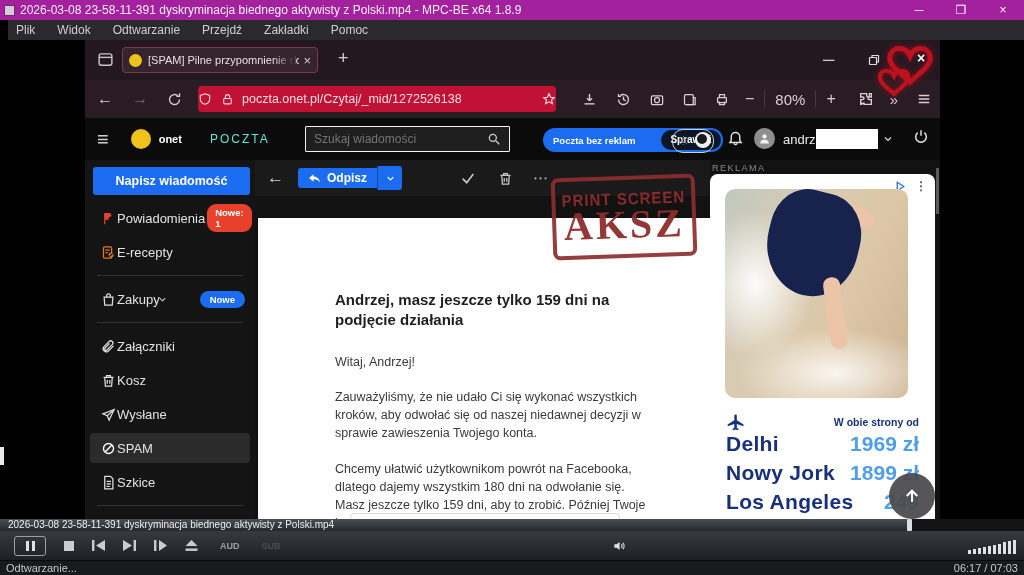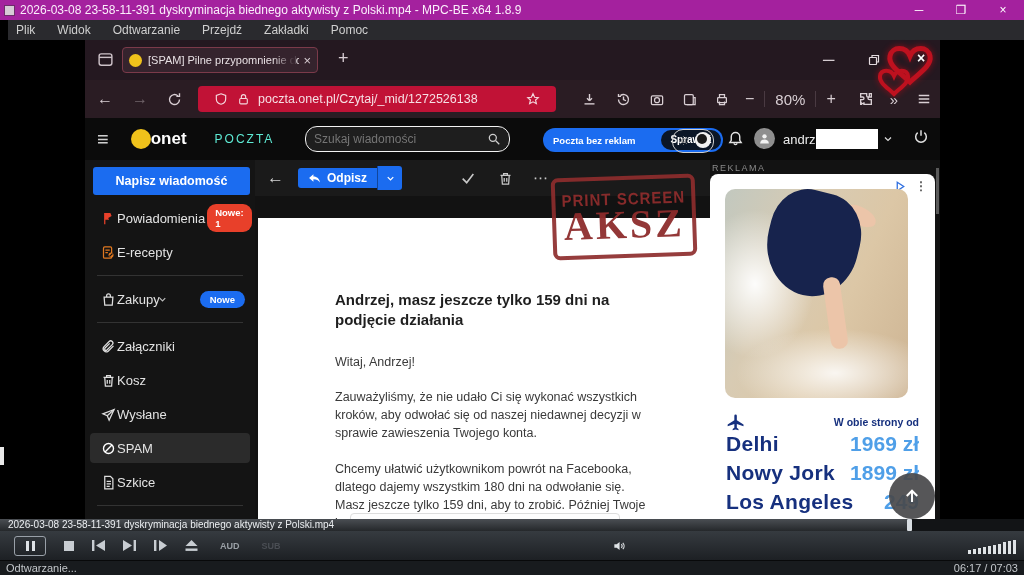--- a/index.html
+++ b/index.html
@@ -31,33 +31,33 @@
   .tab-close{color:#d8cdd3;font-size:13px;margin-left:4px;z-index:2;}
   .newtab{position:absolute;left:253px;top:8px;color:#d8cdd3;font-size:18px;font-weight:400;}
   .bwin{position:absolute;top:0;height:40px;display:flex;align-items:center;color:#e3dade;}
   .heart-deco{position:absolute;left:787px;top:-2px;z-index:3;}
   .bclose{position:absolute;left:832px;top:10px;z-index:4;color:#fff;font-size:14px;font-weight:bold;}
 
   
   .navbar{left:85px;top:80px;width:855px;height:38px;background:#2a1c23;display:flex;align-items:center;}
   .nav-glyph{color:#d9cfd4;font-size:16px;text-align:center;}
   .nav-ico{color:#d9cfd4;}
-  .urlbar{position:absolute;left:113px;top:6px;width:358px;height:26px;background:#c11236;border-radius:4px;display:flex;align-items:center;padding:0 16px;box-sizing:border-box;color:#f4d8de;}
+  .urlbar{position:absolute;left:113px;top:6px;width:358px;height:26px;background:#c11236;border-radius:4px;display:flex;align-items:center;padding:0 0;box-sizing:border-box;color:#f4d8de;}
   .url-text{font-size:12.5px;color:#f6dfe4;margin-left:8px;flex:1;white-space:nowrap;overflow:hidden;}
   .zoom-label{color:#d9cfd4;font-size:15px;text-align:center;}
   .nav-sep{width:1px;height:16px;background:#4a3a42;}
 
   
   .onetbar{left:85px;top:118px;width:855px;height:42px;background:#0b0b0b;display:flex;align-items:center;}
   .hamb{color:#cfcfcf;font-size:20px;margin-left:12px;}
   .logo{display:flex;align-items:center;margin-left:22px;}
   .logo-dot{width:20px;height:20px;border-radius:50%;background:#f0c21b;}
-  .logo-onet{color:#fff;font-weight:bold;font-size:17px;margin-left:0;}
+  .logo-onet{color:#fff;font-weight:bold;font-size:11px;margin-left:8px;}
   .logo-poczta{color:#5eead4;font-size:12px;letter-spacing:2px;margin-left:12px;padding-left:16px;}
-  .searchbox{position:absolute;left:220px;top:8px;width:205px;height:26px;background:#1e1e1e;border:1px solid #f2f2f2;border-radius:12px;display:flex;align-items:center;box-sizing:border-box;}
+  .searchbox{position:absolute;left:220px;top:8px;width:205px;height:26px;background:#1e1e1e;border:1px solid #f2f2f2;border-radius:1px;display:flex;align-items:center;box-sizing:border-box;}
   .searchbox input{flex:1;background:transparent;border:0;outline:none;color:#bbb;font-size:12px;padding:0 8px;font-family:"Liberation Sans",sans-serif;}
   .search-ico{color:#cfcfcf;margin-right:8px;}
   .promo{position:absolute;left:458px;top:10px;height:24px;background:#1b6cf0;border-radius:12px;display:flex;align-items:center;padding:0 2px 0 10px;gap:19px;}
   .promo-label{color:#fff;font-size:9.5px;font-weight:bold;white-space:nowrap;}
   .promo-badge{background:#0b1626;color:#fff;font-size:10px;font-weight:bold;border-radius:10px;height:20px;line-height:20px;padding:0 9px;margin-left:7px;}
   .toggle{position:absolute;left:587px;top:11px;width:40px;height:22px;border:1px solid #cfcfcf;border-radius:11px;}
   .tog-sun{position:absolute;left:5px;top:5px;color:#8a8a8a;}
   .tog-moon{position:absolute;right:2px;top:2px;width:16px;height:16px;border-radius:50%;background:#f2f2f2;}
   .tog-moon::after{content:"";position:absolute;left:2px;top:2px;width:10px;height:10px;border-radius:50%;background:#1a1a1a;}
   .bell{position:absolute;left:642px;top:11px;color:#e2e2e2;}

